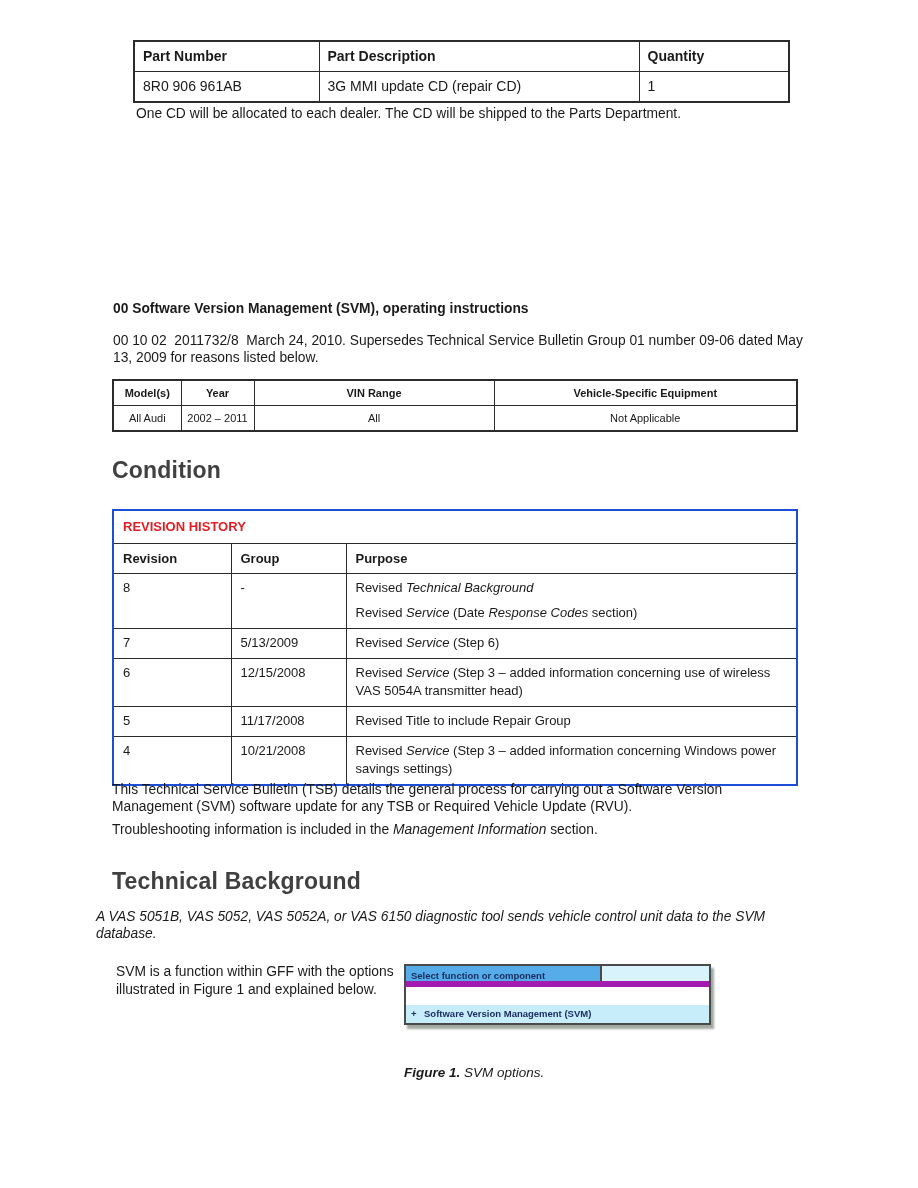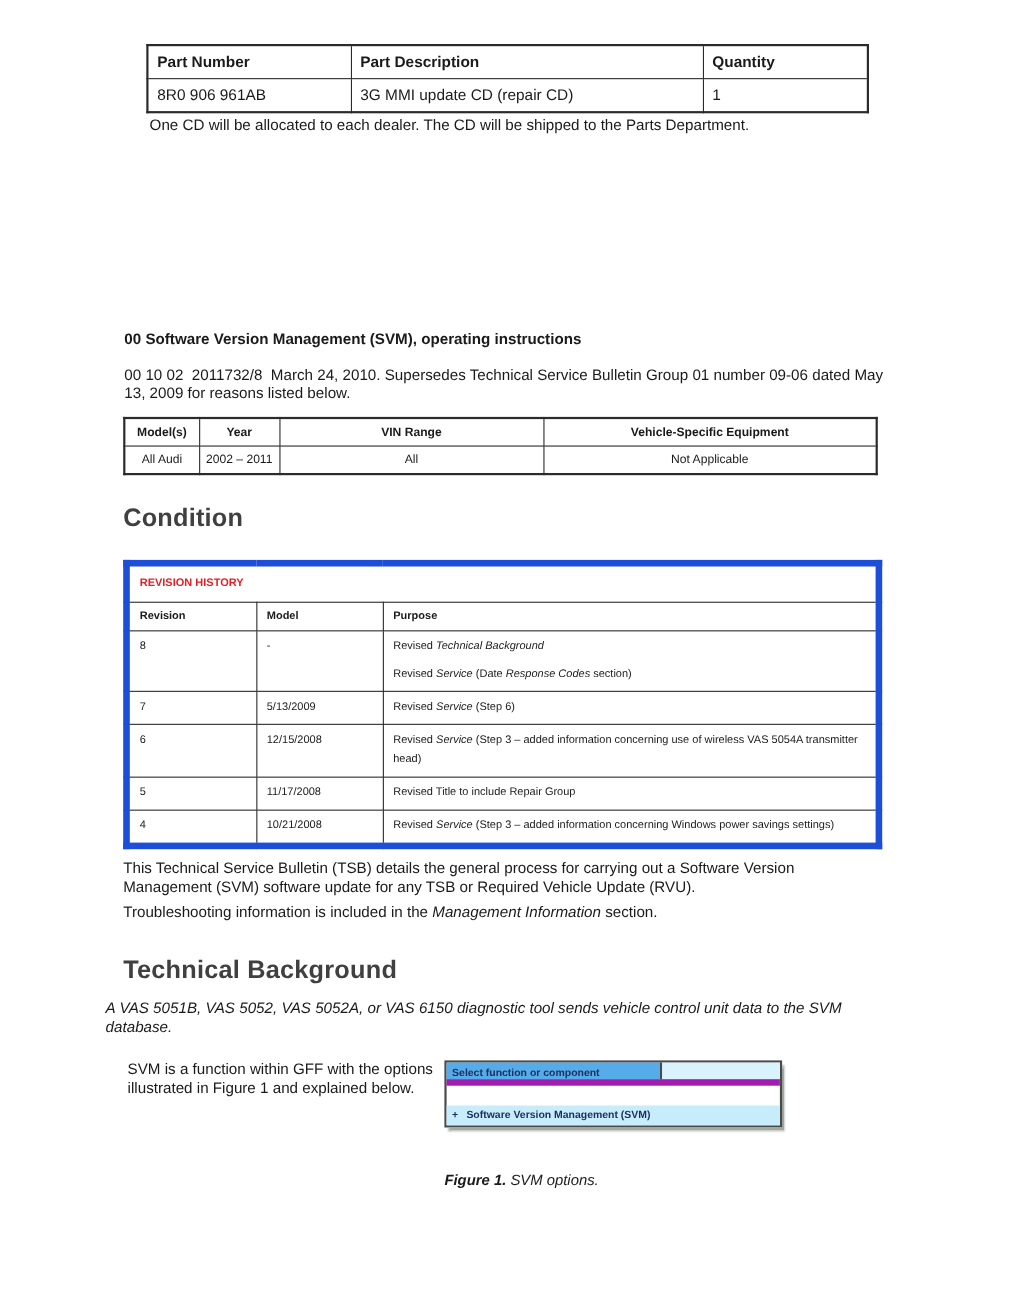--- a/index.html
+++ b/index.html
@@ -54,21 +54,21 @@
     position: absolute; left: 112px;
     font-size: 23px; font-weight: bold; color: #404040;
     letter-spacing: 0.2px;
   }
   .condition-heading { top: 457px; }
   .tb-heading { top: 868px; }
 
   
   .revision-table {
     position: absolute; left: 112px; top: 509px; width: 596px;
-    border: 6px solid #1d4ed8; font-size: 10px;
+    border: 2px solid #1d4ed8; font-size: 13px;
   }
   .revision-table .title-cell {
     color: #e31e24; font-weight: bold; padding: 7px 9px; text-align: left;
   }
   .revision-table th { text-align: left; font-weight: bold; padding: 7px 9px; }
   .revision-table td { vertical-align: top; text-align: left; padding: 5px 9px 6px; line-height: 18px; }
   .purpose-line + .purpose-line { margin-top: 7px; }
 
   
   .para { position: absolute; font-size: 13.8px; line-height: 17px; }
@@ -163,21 +163,21 @@
         <col style="width:118px">
         <col style="width:115px">
         <col style="width:451px">
       </colgroup>
     <tbody>
         <tr>
       <td class="title-cell" colspan="3">REVISION HISTORY</td>
     </tr>
     <tr>
       <th>Revision</th>
-      <th>Model</th>
+      <th>Group</th>
       <th>Purpose</th>
     </tr>
     </tbody>
       <tbody>
         <tr>
           <td>8</td>
           <td>-</td>
           <td>
             <div class="purpose-line"><span>Revised </span><span class="it">Technical Background</span></div>
             <div class="purpose-line"><span>Revised </span><span class="it">Service</span><span> (Date </span><span class="it">Response Codes</span><span> section)</span></div>

